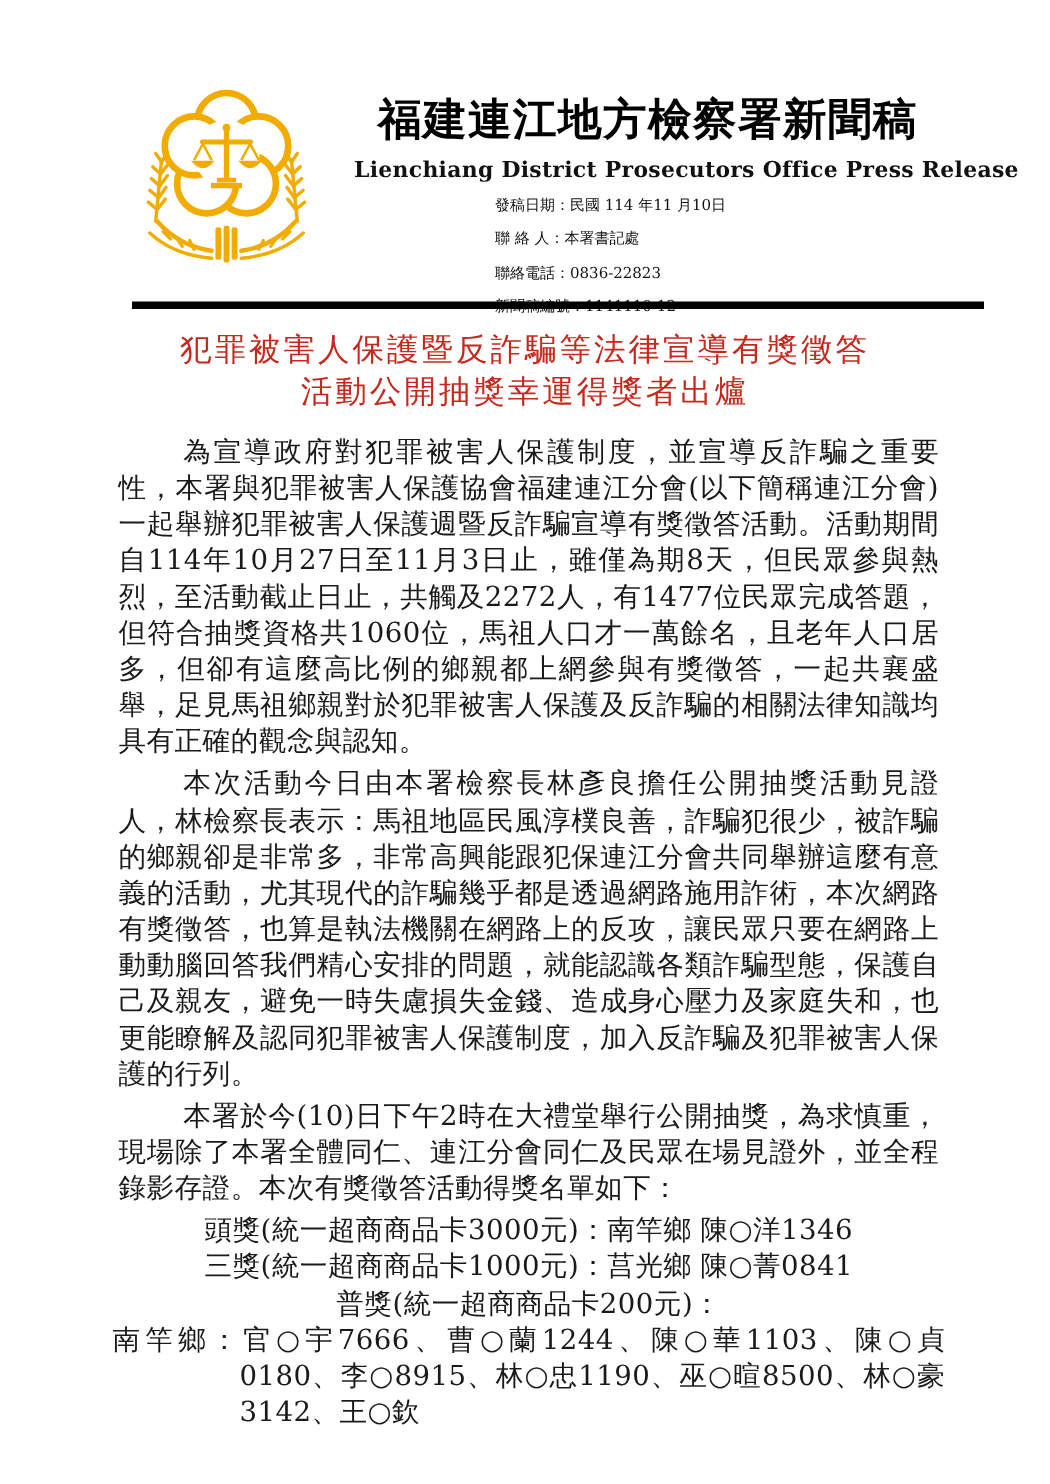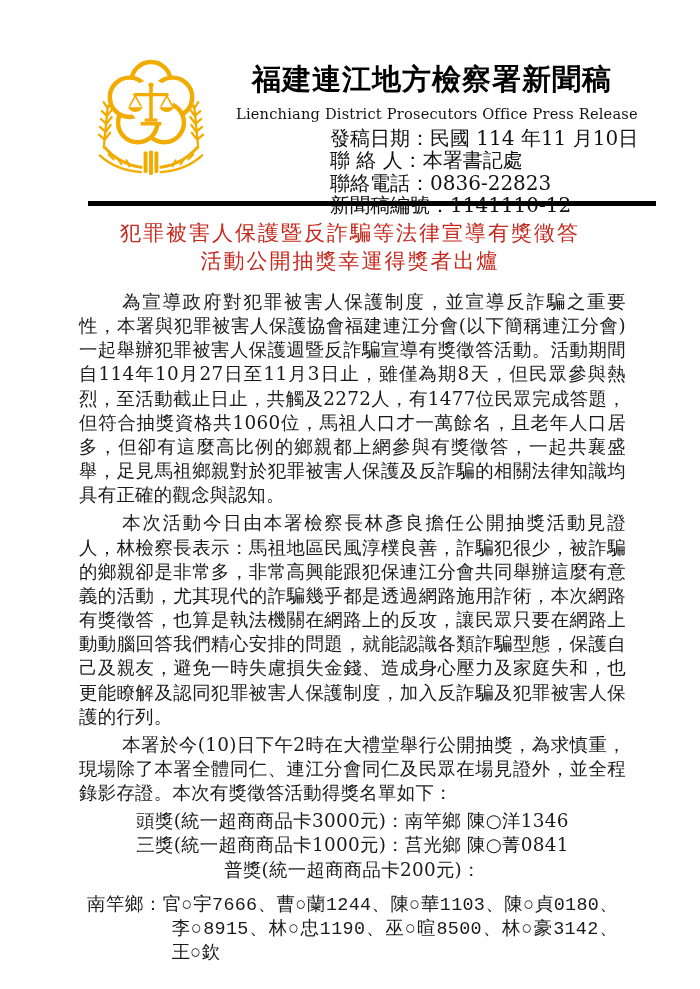--- a/index.html
+++ b/index.html
@@ -16,23 +16,23 @@
   
   .header { position: relative; height: 207px; }
   .logo { position: absolute; left: 92px; top: 56px; width: 118px; height: 126px; }
   .header-text { position: absolute; left: 236px; top: 60px; width: 376px; }
   .office-title {
     font-size: 29px; font-weight: 700; letter-spacing: 1px;
     text-align: right; white-space: nowrap; color: #000;
   }
   .office-subtitle {
     margin-top: 5px; font-size: 14.6px; letter-spacing: 0.2px;
-    text-align: center; white-space: nowrap; color: #111;
+    text-align: center; white-space: nowrap; color: #111; font-weight: bold;
   }
-  .info-block { margin-top: 5px; padding-left: 94px; font-size: 20px; line-height: 22.3px; color: #111; }
+  .info-block { margin-top: 5px; padding-left: 94px; font-size: 10px; line-height: 22.3px; color: #111; }
   .info-line { white-space: nowrap; }
   .rule { position: absolute; left: 88px; top: 201px; width: 568px; height: 4.5px; background: #000; }
 
   
   .headline {
     margin-top: 13px; text-align: center;
     color: #C5281C; font-weight: 400;
     font-size: 21px; line-height: 27.5px; letter-spacing: 2px;
   }
 
@@ -41,22 +41,22 @@
     padding: 11px 70px 0 75px;
     font-size: 18.4px; line-height: 24.15px;
     letter-spacing: 0.3px;
   }
   .content p {
     margin: 4px; text-indent: 2.35em;
     text-align: justify; text-justify: inter-character;
   }
   .prize-line { margin: 0; text-align: center; white-space: nowrap; }
   .winners-line {
-    margin: 12px; padding-left: 4.6em; text-indent: -4.6em;
-    text-align: justify; text-justify: inter-character; font-family: Liberation Mono, monospace;
+    margin: 0; padding-left: 4.6em; text-indent: -4.6em;
+    text-align: justify; text-justify: inter-character;
   }
 </style>
 </head>
 <body>
 
 <div class="page">
 
   <header class="header">
 
     <div class="logo">

